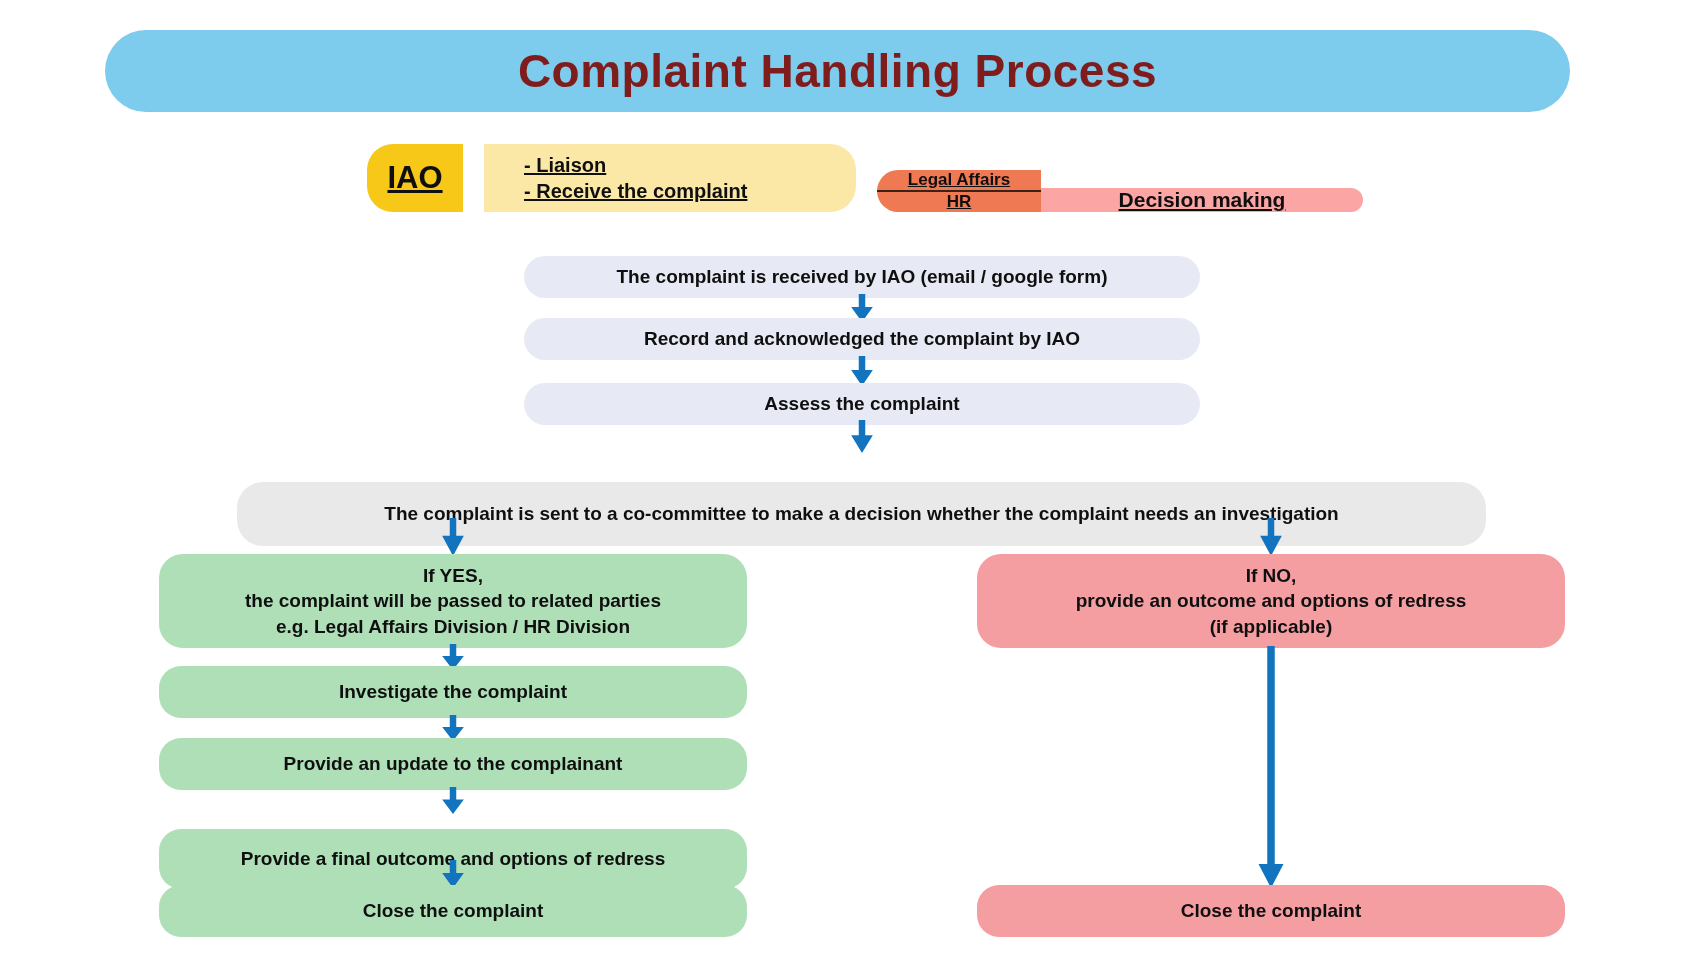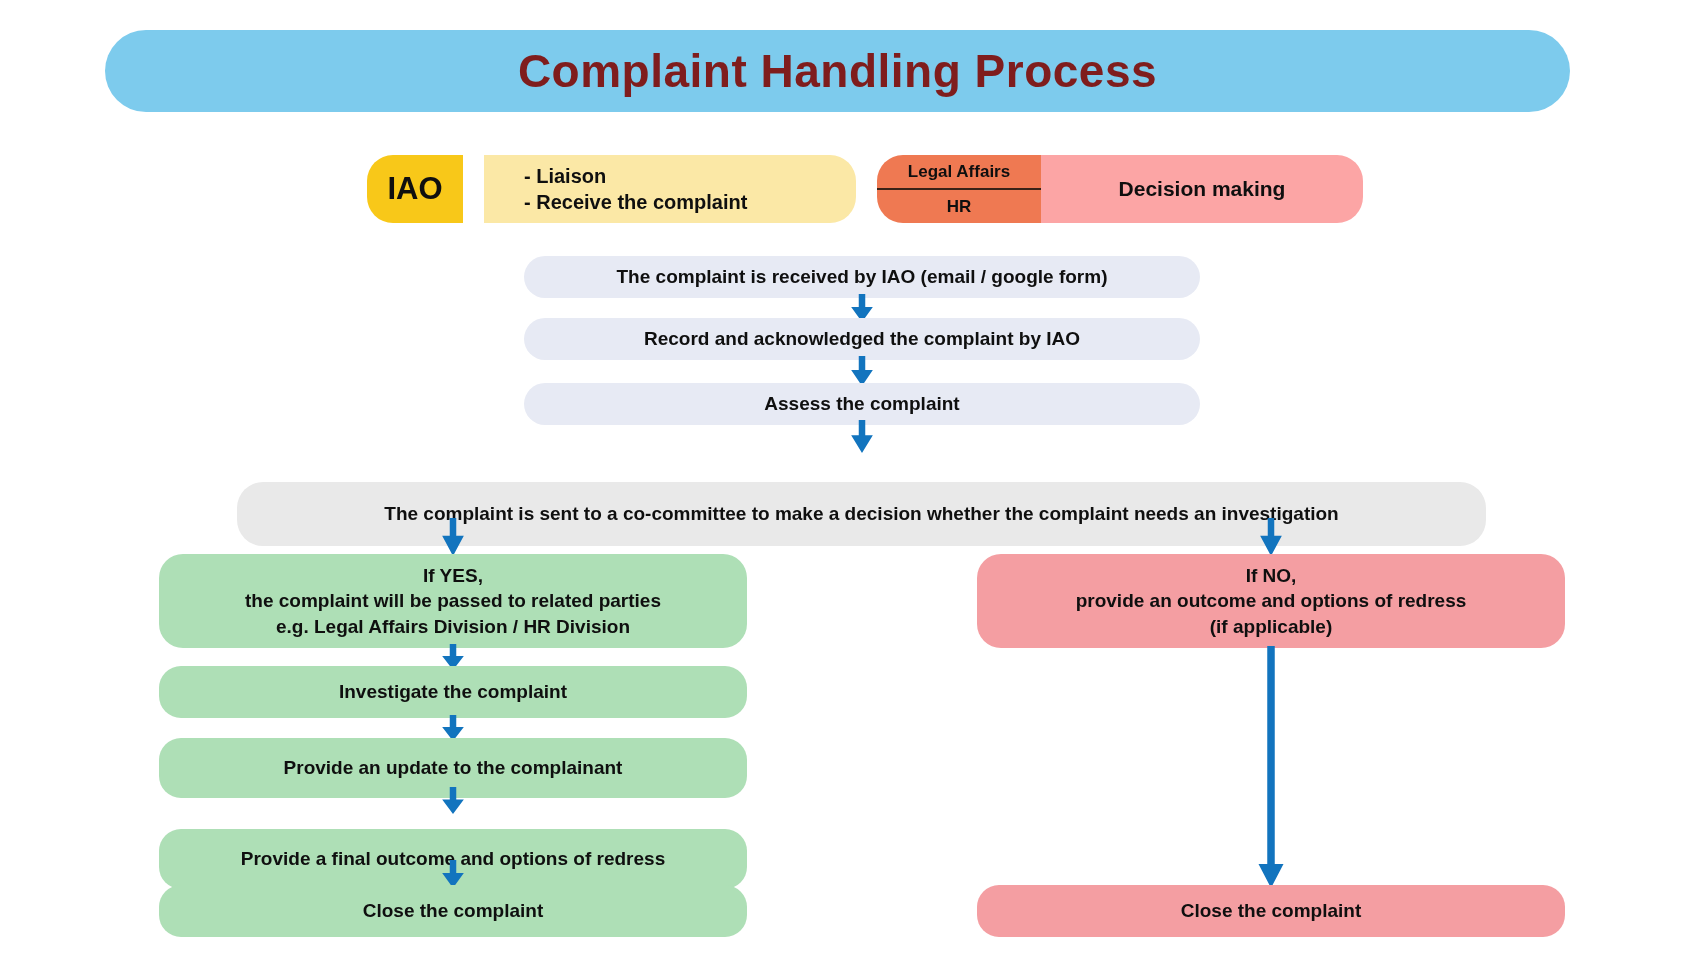--- a/index.html
+++ b/index.html
@@ -8,23 +8,23 @@
     font-family:"Liberation Sans",sans-serif;color:#0f0f0f;
   }
   
   .title-banner{
     position:absolute;left:105px;top:30px;width:1465px;height:82px;
     background:#7dcbed;border-radius:41px;
     display:flex;align-items:center;justify-content:center;
     font-size:46px;font-weight:800;letter-spacing:.5px;color:#7f1d1d;
   }
   
-  .legend-group{position:absolute;top:155px;height:68px;display:flex;}
+  .legend-group{position:absolute;top:144px;height:68px;display:flex;text-decoration:underline;}
   .legend-iao{left:367px;}
-  .legend-decision{left:877px;}
+  .legend-decision{left:877px;align-items:flex-end;}
   .legend-badge-yellow{
     width:96px;background:#f8c819;border-radius:26px 0 0 26px;
     display:flex;align-items:center;justify-content:center;
     font-size:31px;font-weight:800;
   }
   .legend-body-yellow{
     width:372px;background:#fbe8a6;border-radius:0 26px 26px 0;
     display:flex;flex-direction:column;justify-content:center;
     padding-left:40px;box-sizing:border-box;
     font-size:20px;font-weight:700;line-height:1.3;margin-left:21px;
@@ -50,21 +50,21 @@
   .lavender{background:#e7eaf4;}
   .gray{background:#e9e9e9;}
   .green{background:#aedfb6;}
   .pink{background:#f49ea2;}
   .step-top{left:524px;width:676px;height:42px;}
   .b1{top:256px;} .b2{top:318px;} .b3{top:383px;}
   .decision{left:237px;top:450px;width:1249px;height:64px;border-radius:26px;margin-top:32px;}
   .col-left{left:159px;width:588px;}
   .col-right{left:977px;width:588px;}
   .head-box{top:554px;height:94px;border-radius:24px;}
-  .g1{top:666px;height:52px;} .g2{top:738px;height:60px;}
+  .g1{top:666px;height:52px;} .g2{top:738px;height:52px;}
   .g3{top:829px;height:60px;} .g4{top:885px;height:52px;}
   .p-close{top:885px;height:52px;}
   
   .arrow{position:absolute;width:26px;}
   .arrow svg{display:block;width:100%;height:100%;}
   .a-mid{left:849px;}
   .a1{top:294px;height:28px;} .a2{top:356px;height:30px;} .a3{top:420px;height:33px;}
   .a-left{left:440px;} .a-right{left:1258px;}
   .a4{top:518px;height:38px;}
   .a5{top:644px;height:26px;} .a6{top:715px;height:26px;}

